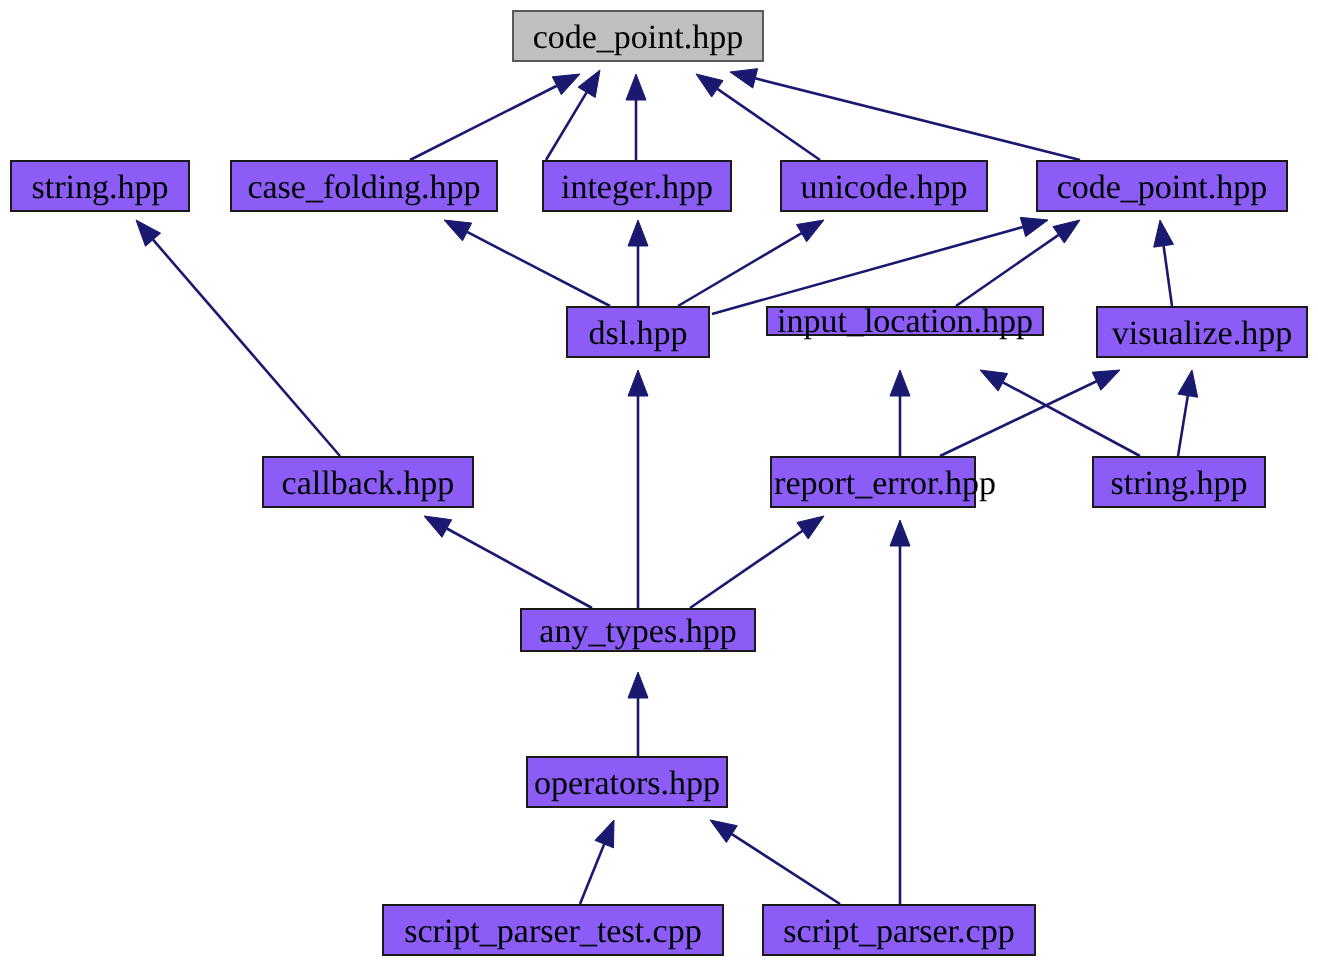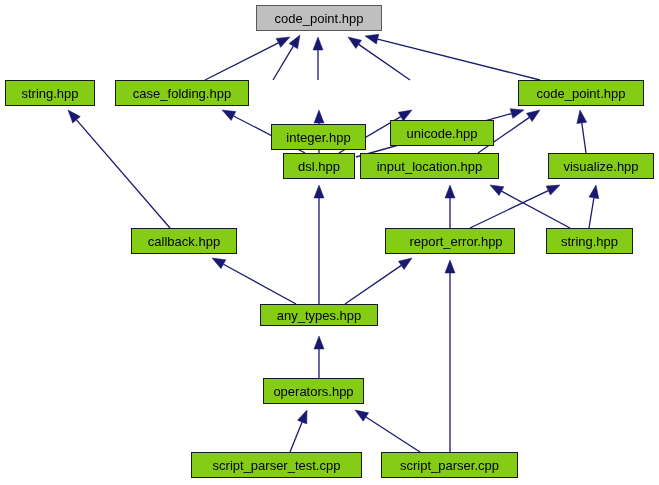--- a/index.html
+++ b/index.html
@@ -23,34 +23,34 @@
     position: absolute;
     left: 0;
     top: 0;
     width: 659px;
     height: 485px;
     display: block;
   }
   .node-box {
     position: absolute;
     box-sizing: border-box;
-    background: #84cc16;
+    background: #8b5cf6;
     border: 1px solid #1a1a1a;
     display: flex;
     align-items: center;
     justify-content: center;
     white-space: nowrap;
   }
   .node-box.root {
     background: #bfbfbf;
     border: 1px solid #5a5a5a;
   }
   .node-label {
-    font-family: Liberation Sans, sans-serif;
-    font-size: 13px;
+    font-family: Liberation Serif, serif;
+    font-size: 17px;
     color: #000000;
     line-height: 1;
     letter-spacing: 0px;
   }
 </style>
 </head>
 <body>
 
 <div id="graph-root">
   <svg id="graph-svg" viewBox="0 0 659 485" xmlns="http://www.w3.org/2000/svg">
@@ -150,42 +150,42 @@
   <div id="nodes-layer">
       <div class="node-box root" style="left: 256px; top: 5px; width: 126px; height: 26px;">
         <span class="node-label">code_point.hpp</span>
       </div>
       <div class="node-box" style="left: 5px; top: 80px; width: 90px; height: 26px;">
         <span class="node-label">string.hpp</span>
       </div>
       <div class="node-box" style="left: 115px; top: 80px; width: 134px; height: 26px;">
         <span class="node-label">case_folding.hpp</span>
       </div>
-      <div class="node-box" style="left: 271px; top: 80px; width: 95px; height: 26px; margin-top: 44px;">
+      <div class="node-box" style="left: 271px; top: 80px; width: 95px; height: 26px;">
         <span class="node-label">integer.hpp</span>
       </div>
-      <div class="node-box" style="left: 390px; top: 80px; width: 104px; height: 26px; margin-top: 40px;">
+      <div class="node-box" style="left: 390px; top: 80px; width: 104px; height: 26px;">
         <span class="node-label">unicode.hpp</span>
       </div>
       <div class="node-box" style="left: 518px; top: 80px; width: 126px; height: 26px;">
         <span class="node-label">code_point.hpp</span>
       </div>
       <div class="node-box" style="left: 283px; top: 153px; width: 72px; height: 26px;">
         <span class="node-label">dsl.hpp</span>
       </div>
-      <div class="node-box" style="left: 360px; top: 153px; width: 139px; height: 26px;">
+      <div class="node-box" style="left: 383px; top: 153px; width: 139px; height: 15px;">
         <span class="node-label">input_location.hpp</span>
       </div>
       <div class="node-box" style="left: 548px; top: 153px; width: 106px; height: 26px;">
         <span class="node-label">visualize.hpp</span>
       </div>
       <div class="node-box" style="left: 131px; top: 228px; width: 106px; height: 26px;">
         <span class="node-label">callback.hpp</span>
       </div>
-      <div class="node-box" style="left: 385px; top: 228px; width: 130px; height: 26px; padding-left: 12px;">
+      <div class="node-box" style="left: 385px; top: 228px; width: 103px; height: 26px; padding-left: 12px;">
         <span class="node-label">report_error.hpp</span>
       </div>
       <div class="node-box" style="left: 546px; top: 228px; width: 87px; height: 26px;">
         <span class="node-label">string.hpp</span>
       </div>
       <div class="node-box" style="left: 260px; top: 304px; width: 118px; height: 22px;">
         <span class="node-label">any_types.hpp</span>
       </div>
       <div class="node-box" style="left: 263px; top: 378px; width: 101px; height: 26px;">
         <span class="node-label">operators.hpp</span>

